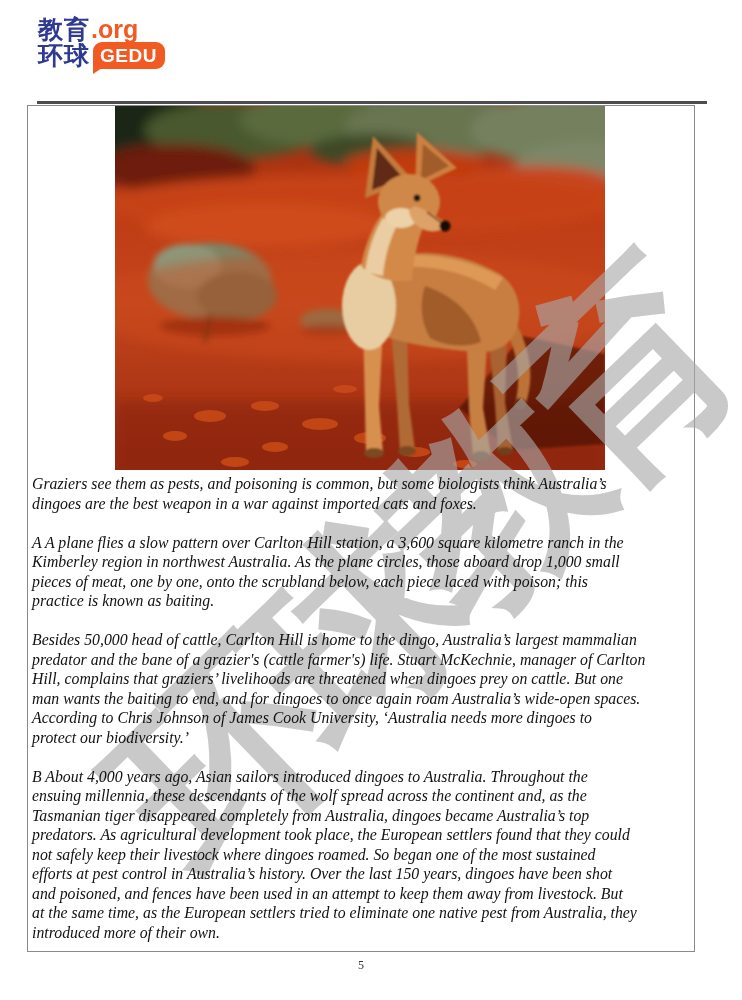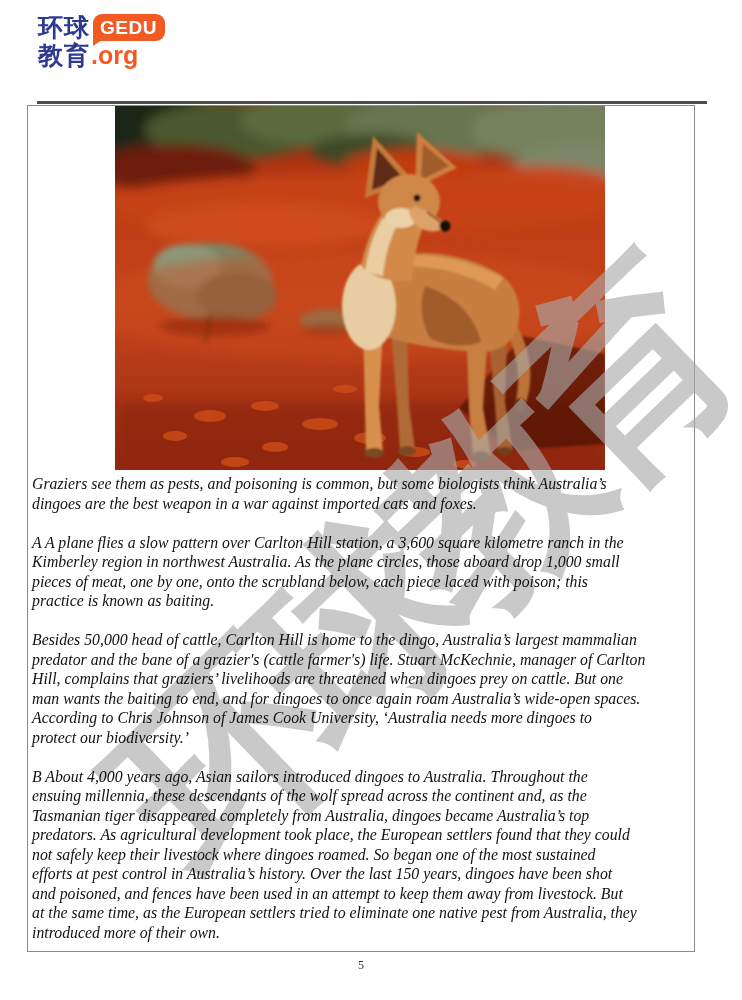--- a/index.html
+++ b/index.html
@@ -47,27 +47,27 @@
   
   .page-number { position:absolute; left:27px; top:958px; width:668px; text-align:center;
                  font-size:12px; color:#333; z-index:3; }
 </style>
 </head>
 <body>
 
 <div class="page">
 
   <div class="logo">
+    <div class="logo-row" style="margin-top:2px;">
+      <span class="logo-cn">教育</span>
+      <span class="logo-org">.org</span>
+    </div>
     <div class="logo-row">
       <span class="logo-cn">环球</span>
       <span class="gedu-badge">GEDU</span>
-    </div>
-    <div class="logo-row" style="margin-top:2px;">
-      <span class="logo-cn">教育</span>
-      <span class="logo-org">.org</span>
     </div>
   </div>
 
   <div class="top-rule"></div>
   <div class="frame"></div>
 
   <div class="photo">
     <svg width="490" height="364" viewBox="0 0 490 364" xmlns="http://www.w3.org/2000/svg">
       <defs>
         <linearGradient id="sand" x1="0" y1="0" x2="0" y2="1">

